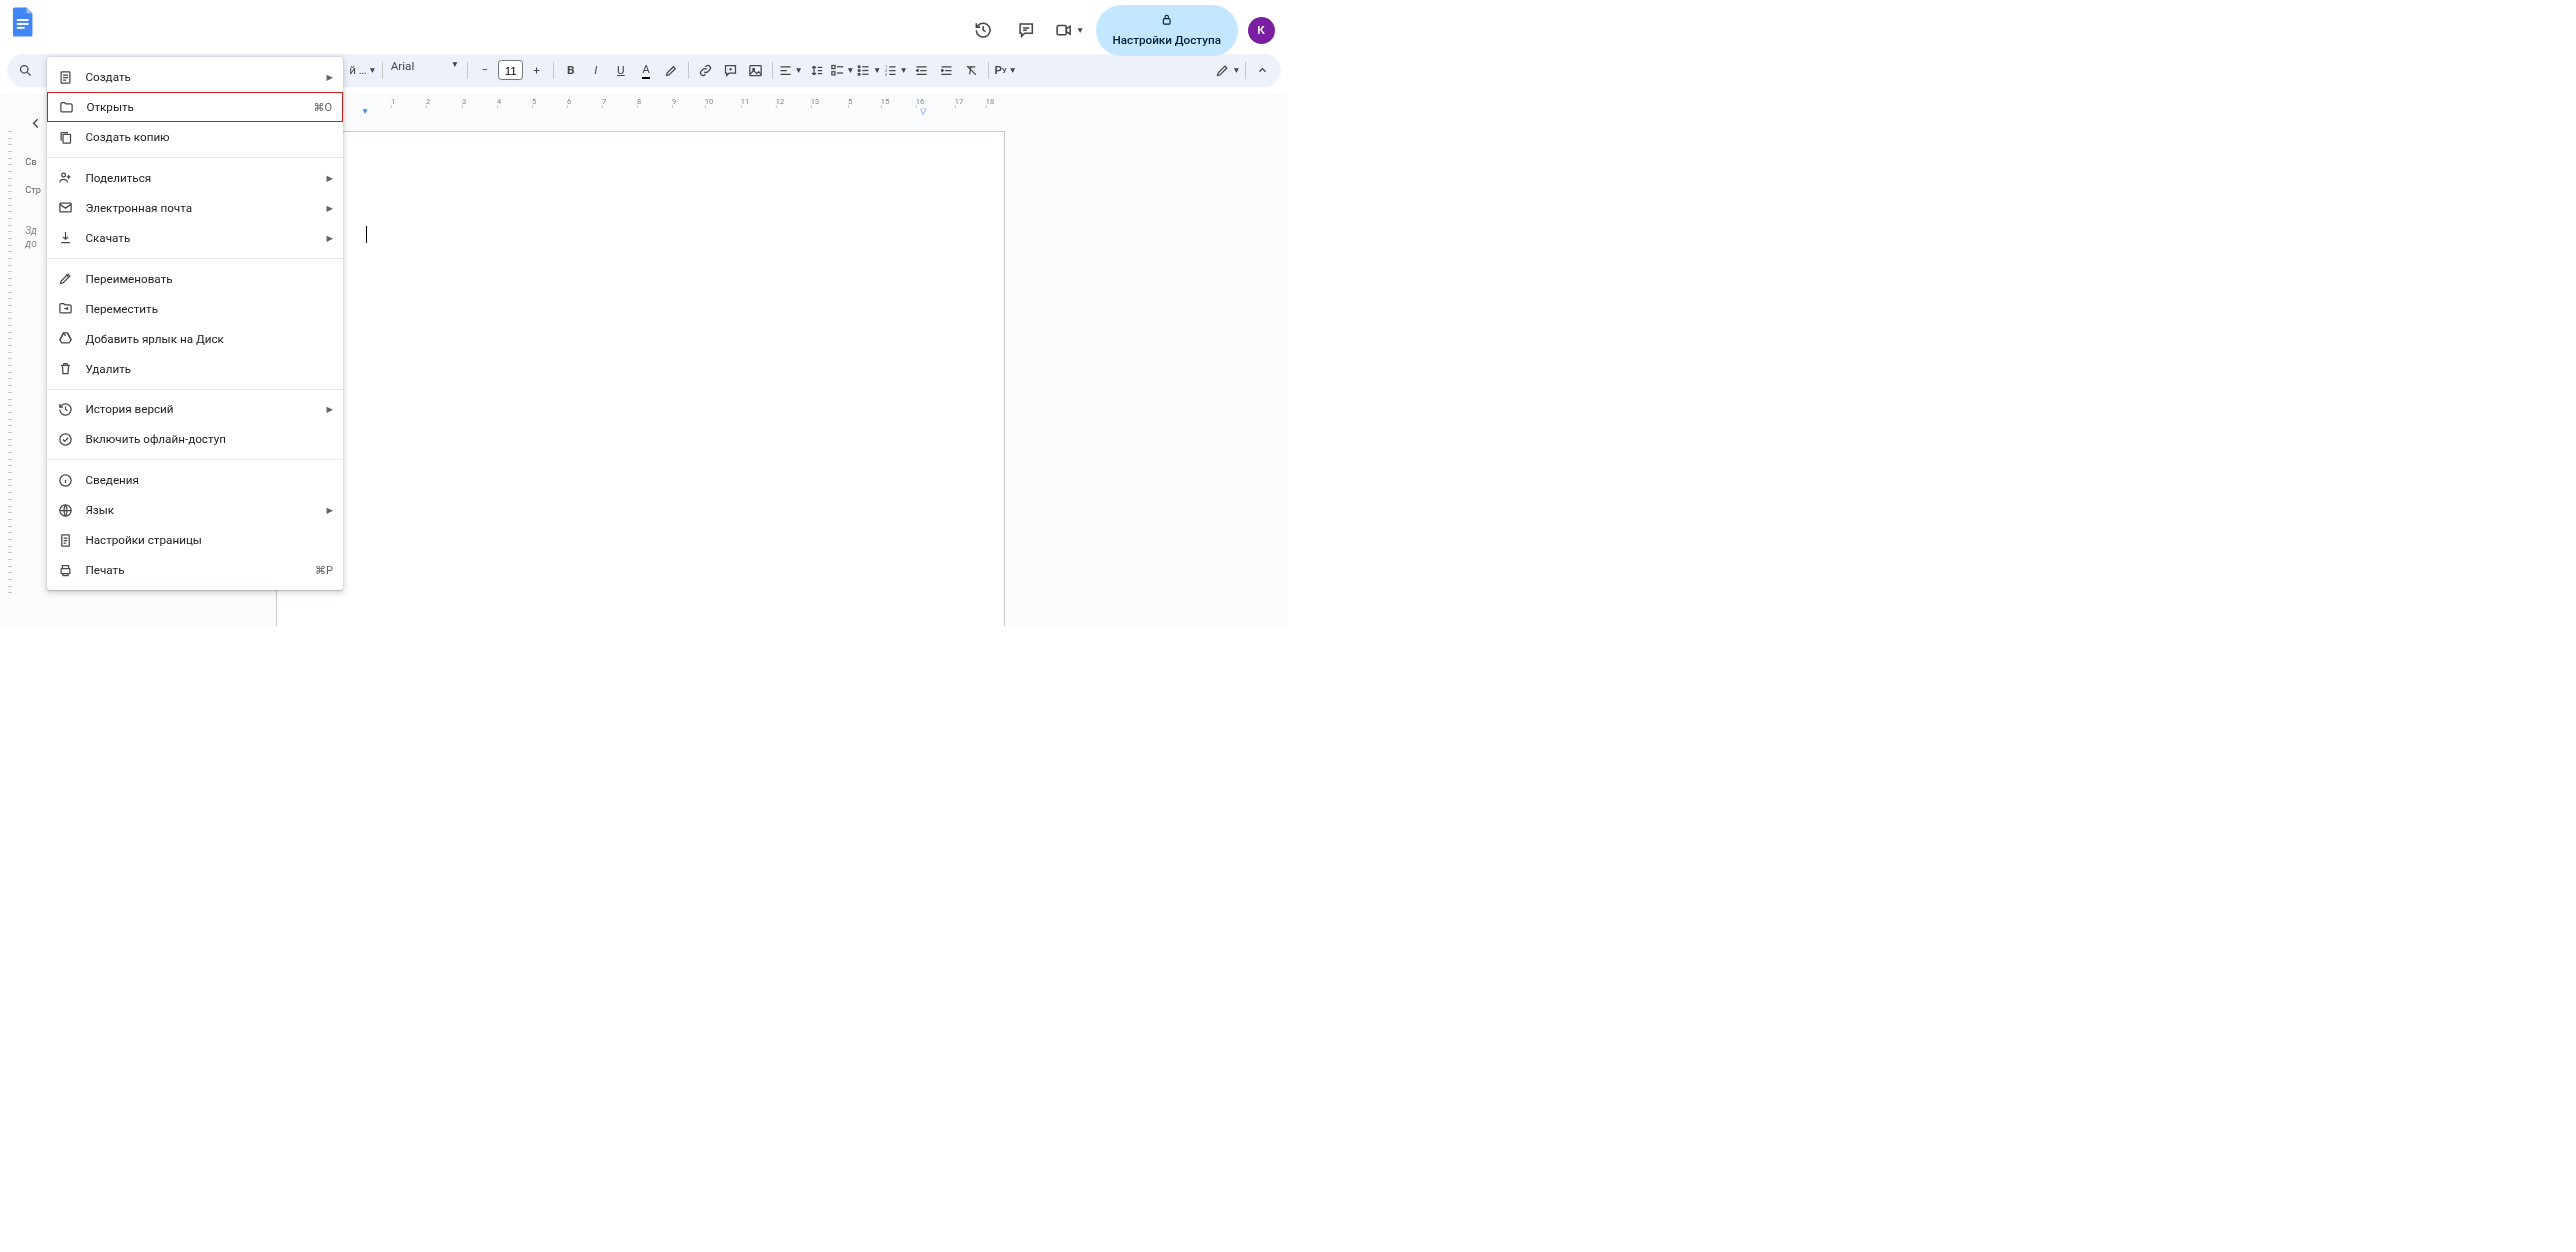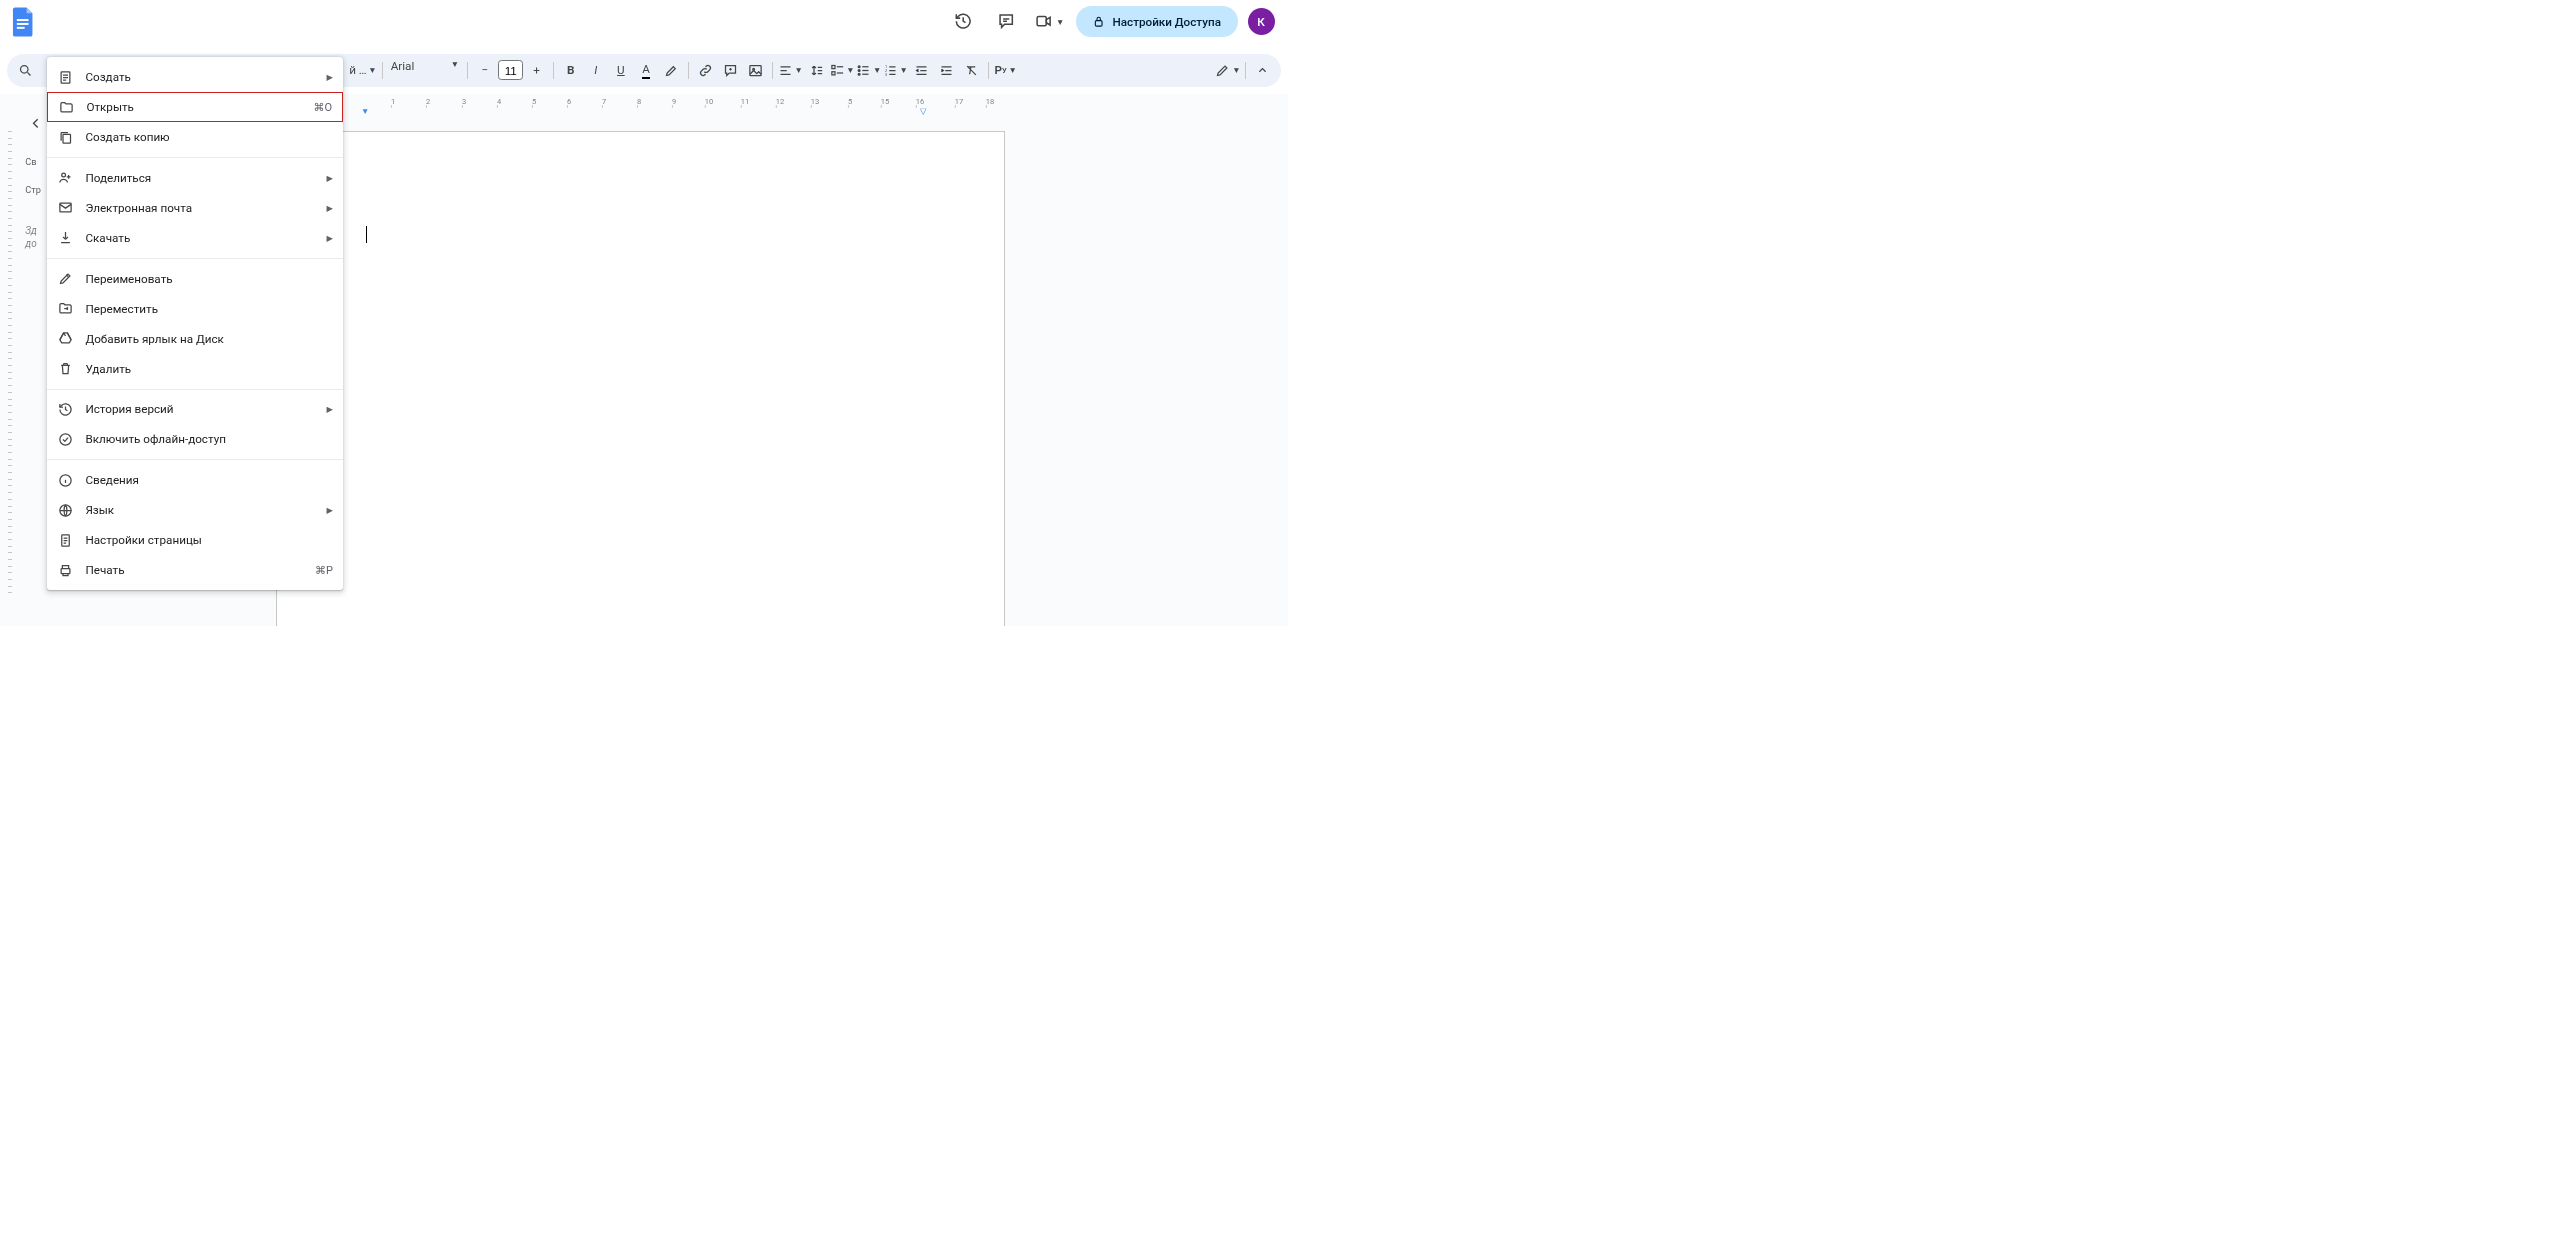--- a/index.html
+++ b/index.html
@@ -11,21 +11,21 @@
 .logo svg { width: 23.4px; height: 30px; }
 .title-area { flex: 1; display: flex; flex-direction: column; }
 .title-row { display: flex; align-items: center; gap: 6.7px; padding-left: 3.3px; }
 .doc-title { font-size: 15px; color: #202124; padding: 1.7px 3.3px; }
 .title-icon { width: 16.7px; height: 16.7px; display: flex; align-items: center; justify-content: center; color: #5f6368; }
 .menu-row { display: flex; gap: 1.7px; padding-top: 1.7px; }
 .menu-item { padding: 3.3px 6.7px; font-size: 11.7px; color: #202124; border-radius: 3.3px; cursor: pointer; }
 .menu-item.highlighted { border: 1.7px solid #c5221f; padding: 1.7px 5px; }
 .header-right { display: flex; align-items: center; gap: 10px; padding-right: 6.7px; }
 .hr-icon { width: 33px; height: 33px; display: flex; align-items: center; justify-content: center; color: #444746; border-radius: 50%; }
-.share-btn { background: #c2e7ff; color: #001d35; padding: 8.4px 16.7px; border-radius: 33px; display: flex; align-items: center; gap: 6.7px; font-weight: 500; font-size: 11.7px; }
+.share-btn { background: #c2e7ff; color: #001d35; padding: 8.4px 16.7px; border-radius: 33px; display: flex; align-items: center; gap: 6.7px; font-weight: 500; font-size: 11.7px; flex-direction: column; }
 .avatar { width: 27px; height: 27px; border-radius: 50%; background: #7b1fa2; color: #fff; display: flex; align-items: center; justify-content: center; font-weight: 500; }
 
 
 .toolbar { display: flex; align-items: center; height: 33px; background: #edf2fa; border-radius: 20px; margin: 0 6.7px; padding: 0 6.7px; gap: 1.7px; }
 .tb-btn { min-width: 23.4px; height: 23.4px; display: flex; align-items: center; justify-content: center; color: #444746; border-radius: 3.3px; font-size: 11.7px; }
 .tb-sep { width: 0.8px; height: 16.7px; background: #c7c7c7; margin: 0 3.3px; }
 .tb-font { display: flex; align-items: flex-start; min-width: 75px; padding: 0 3.3px; justify-content: space-between; }
 .tb-fontsize-wrap { display: flex; align-items: center; gap: 1.7px; }
 .tb-fontsize { width: 25px; height: 20px; border: 0.8px solid #747775; border-radius: 3.3px; text-align: center; font-size: 11.7px; }
 .tb-spacer { flex: 1; }

